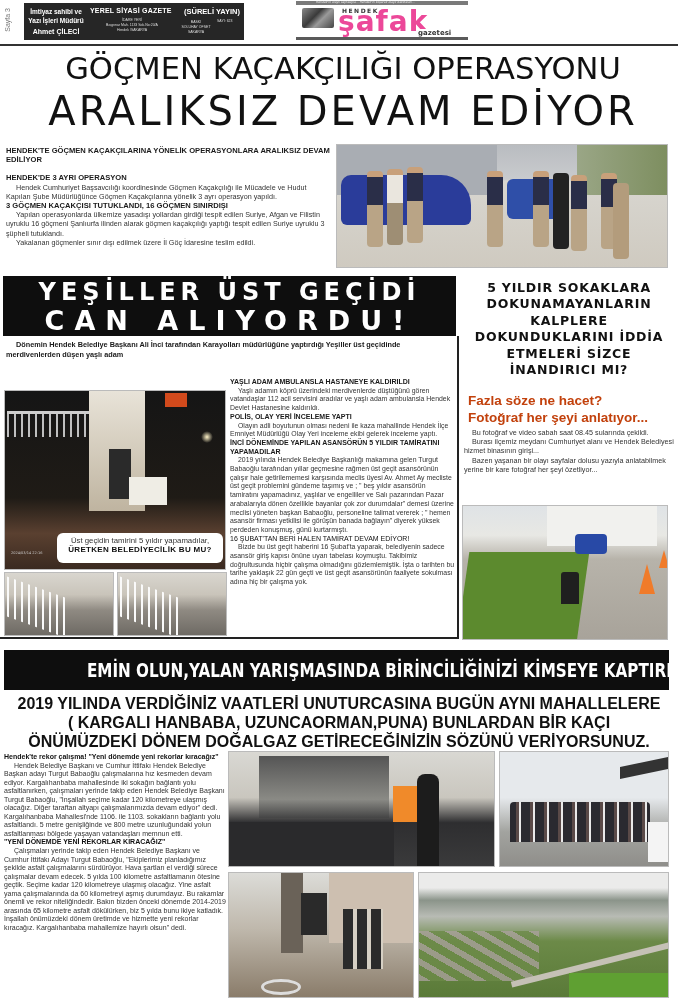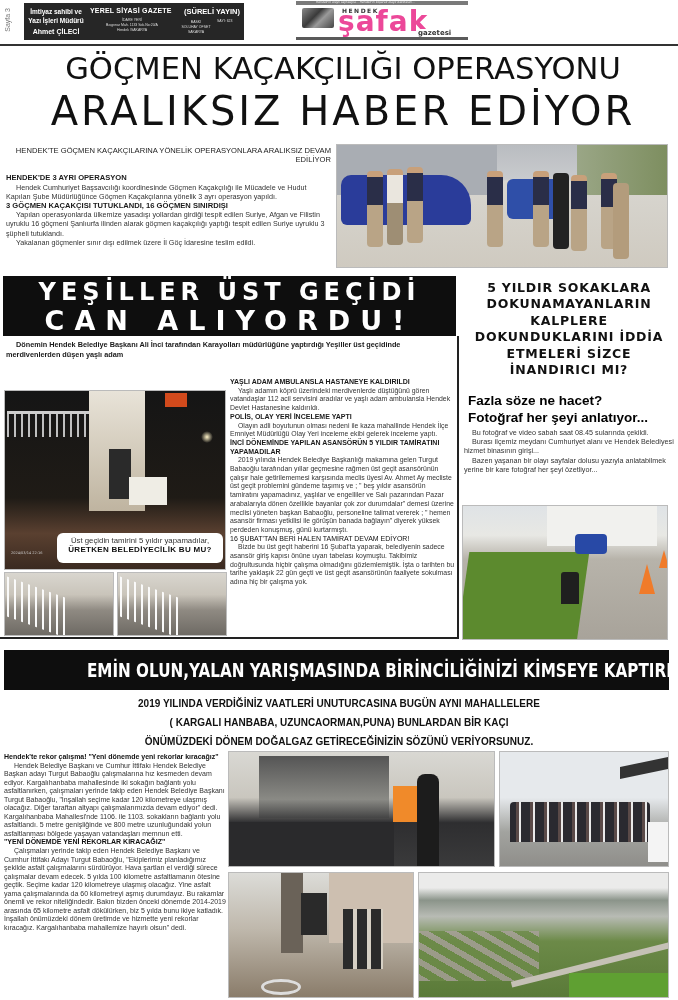--- a/index.html
+++ b/index.html
@@ -33,21 +33,21 @@
   .whatsapp .phones { font-size: 13px; font-weight: bold; letter-spacing: -0.2px; margin-top: 1px; font-family: "Liberation Sans", sans-serif; transform: scaleX(0.88); transform-origin: right; }
 
   .rule-top { position: absolute; left: 0; top: 44px; width: 678px; height: 2px; background: #333; }
 
   
   .hl1 { position: absolute; left: 8px; top: 50px; width: 670px; text-align: center; font-family: "DejaVu Sans", sans-serif; font-weight: normal; color: #111; }
   .hl1 .a { font-size: 30px; line-height: 38px; letter-spacing: 0px; transform: scaleX(1.02); }
   .hl1 .b { font-size: 40px; line-height: 46px; letter-spacing: 3px; }
 
   .story1-text { position: absolute; left: 6px; top: 146px; width: 325px; font-size: 7.2px; line-height: 9.2px; font-family: "Liberation Sans", sans-serif; }
-  .story1-text .kicker { font-weight: normal; font-size: 7.6px; margin-bottom: 9px; text-align: right; }
+  .story1-text .kicker { font-weight: bold; font-size: 7.6px; margin-bottom: 9px; }
   .story1-text .sub { font-weight: bold; font-size: 7.6px; }
   .story1-text p { text-indent: 10px; color: #333; }
 
   .photo { position: absolute; overflow: hidden; border: 1px solid #bbb; }
   .ph-migrants { left: 336px; top: 144px; width: 332px; height: 124px; background: linear-gradient(180deg,#b9bcc0 0%,#c9cbce 28%,#d8d6d0 30%,#cfcac0 100%); }
   .ph-migrants .bld { position:absolute; left:0; top:0; width:160px; height:50px; background:#a9adb3; }
   .ph-migrants .tree { position:absolute; left:240px; top:0; width:92px; height:50px; background: linear-gradient(90deg,#9aa686,#7d8e5f); }
   .ph-migrants .car { position:absolute; left:4px; top:30px; width:130px; height:50px; background:#2a3c9a; border-radius:10px 30px 6px 6px; }
   .ph-migrants .car2 { position:absolute; left:170px; top:34px; width:55px; height:40px; background:#2f4fa8; border-radius:6px; }
   .ph-migrants .fig { position:absolute; width:16px; height:76px; background: linear-gradient(180deg,#c8a07a 0 8%,#2a2e48 8% 45%,#b9a486 45% 100%); border-radius:4px; }
@@ -78,37 +78,37 @@
   .ph-stair1 .rail, .ph-stair2 .rail { position:absolute; left:2px; top:14px; width:58px; height:40px; background: repeating-linear-gradient(90deg,#fafafa 0 2px,transparent 2px 7px); transform: skewY(20deg); }
 
   .col-mid { position: absolute; left: 230px; top: 378px; width: 226px; font-family: "Liberation Sans", sans-serif; font-size: 6.9px; line-height: 8.7px; }
   .col-mid .h { font-weight: bold; font-size: 7px; }
   .col-mid p { text-indent: 8px; color: #333; }
   .divider-v { position:absolute; left:457px; top:336px; width:2px; height:302px; background:#222; }
   .divider-h { position:absolute; left:0; top:637px; width:459px; height:2px; background:#222; }
 
   
   .hl3 { position: absolute; left: 464px; top: 280px; width: 210px; text-align: center; font-family: "DejaVu Sans", sans-serif; font-weight: bold; font-size: 12.5px; line-height: 16.4px; letter-spacing: 0.8px; color: #111; }
-  .hl3-sub { position: absolute; left: 468px; top: 392px; width: 210px; font-family: "Liberation Sans", sans-serif; font-weight: bold; font-size: 13.5px; line-height: 17px; color: #000000; }
+  .hl3-sub { position: absolute; left: 468px; top: 392px; width: 210px; font-family: "Liberation Sans", sans-serif; font-weight: bold; font-size: 13.5px; line-height: 17px; color: #c2410c; }
   .col-right { position: absolute; left: 464px; top: 428px; width: 210px; font-family: "Liberation Sans", sans-serif; font-size: 7.2px; line-height: 9.2px; color: #333; }
   .col-right p { text-indent: 8px; }
 
   .ph-street { left: 462px; top: 505px; width: 206px; height: 135px; background: linear-gradient(180deg,#dfe3e6 0%,#e8e8e4 22%,#b7b3aa 40%,#a8a39a 100%); }
   .ph-street .grass { position:absolute; left:0; top:46px; width:120px; height:90px; background:#5c8a2e; transform: skewX(-8deg); }
   .ph-street .bld { position:absolute; left:84px; top:0; width:110px; height:40px; background:#f1f1ee; }
   .ph-street .van { position:absolute; left:112px; top:28px; width:32px; height:20px; background:#2849a6; border-radius:4px; }
   .ph-street .bin { position:absolute; left:98px; top:66px; width:18px; height:32px; background:#1f1f1f; border-radius:3px 3px 0 0; }
   .ph-street .cone1 { position:absolute; left:176px; top:58px; width:0; height:0; border-left:8px solid transparent; border-right:8px solid transparent; border-bottom:30px solid #f07b2a; }
   .ph-street .cone2 { position:absolute; left:196px; top:44px; width:0; height:0; border-left:5px solid transparent; border-right:5px solid transparent; border-bottom:18px solid #f07b2a; }
 
   
   .banner { position: absolute; left: 4px; top: 650px; width: 665px; height: 40px; background: #0e0e0e; color: #fff; text-align: center; font-family: "DejaVu Sans", sans-serif; font-weight: bold; font-size: 19px; line-height: 40px; letter-spacing: 0px; white-space: nowrap; }
   .banner span { display: inline-block; transform: scaleX(0.8); transform-origin: center; }
 
-  .hl4 { position: absolute; left: 0; top: 694px; width: 678px; text-align: center; font-family: "Liberation Sans", sans-serif; font-weight: bold; font-size: 10px; line-height: 19px; color: #111; }
+  .hl4 { position: absolute; left: 0; top: 694px; width: 678px; text-align: center; font-family: "Liberation Sans", sans-serif; font-weight: bold; font-size: 16px; line-height: 19px; color: #111; }
 
   .col-bottom { position: absolute; left: 4px; top: 753px; width: 222px; font-family: "Liberation Sans", sans-serif; font-size: 7px; line-height: 8.55px; color: #333; }
   .col-bottom .h { font-weight: bold; color: #111; }
   .col-bottom p { text-indent: 10px; }
 
   .ph-paver { left: 228px; top: 751px; width: 267px; height: 116px; background: linear-gradient(180deg,#d9d8d3 0%,#c9c6be 40%,#2e2e30 62%,#3a3a3b 100%); }
   .ph-paver .machine { position:absolute; left:30px; top:4px; width:130px; height:62px; background: linear-gradient(180deg,#555 0%,#8a8a85 70%,#444 100%); }
   .ph-paver .vest { position:absolute; left:164px; top:34px; width:24px; height:36px; background:#f08a2a; }
   .ph-paver .man { position:absolute; left:188px; top:22px; width:22px; height:94px; background:#1c1c1c; border-radius:8px 8px 0 0; }
   .ph-paver .road { position:absolute; left:0; top:70px; width:165px; height:46px; background:#2a2a2c; }
@@ -161,21 +161,21 @@
     <div class="hendek">HENDEK</div>
     <div class="baseline"></div>
     <div class="gazetesi">gazetesi</div>
   </div>
 
 </div>
 <div class="rule-top"></div>
 
 <div class="hl1">
   <div class="a">GÖÇMEN KAÇAKÇILIĞI OPERASYONU</div>
-  <div class="b">ARALIKSIZ HABER EDİYOR</div>
+  <div class="b">ARALIKSIZ DEVAM EDİYOR</div>
 </div>
 
 <div class="story1-text">
   <div class="kicker">HENDEK'TE GÖÇMEN KAÇAKÇILARINA YÖNELİK OPERASYONLARA ARALIKSIZ DEVAM EDİLİYOR</div>
   <div class="sub">HENDEK'DE 3 AYRI OPERASYON</div>
   <p>Hendek Cumhuriyet Başsavcılığı koordinesinde Göçmen Kaçakçılığı ile Mücadele ve Hudut Kapıları Şube Müdürlüğünce Göçmen Kaçakçılarına yönelik 3 ayrı operasyon yapıldı.</p>
   <div class="sub">3 GÖÇMEN KAÇAKÇISI TUTUKLANDI,  16 GÖÇMEN SINIRDIŞI</div>
   <p>Yapılan operasyonlarda ülkemize yasadışı yollardan girdiği tespit edilen Suriye, Afgan ve Filistin uyruklu 16 göçmeni Şanlıurfa ilinden alarak göçmen kaçakçılığı yaptığı tespit edilen Suriye uyruklu 3 şüpheli tutuklandı.</p>
   <p>Yakalanan göçmenler sınır dışı edilmek üzere İl Göç İdaresine teslim edildi.</p>
 </div>

